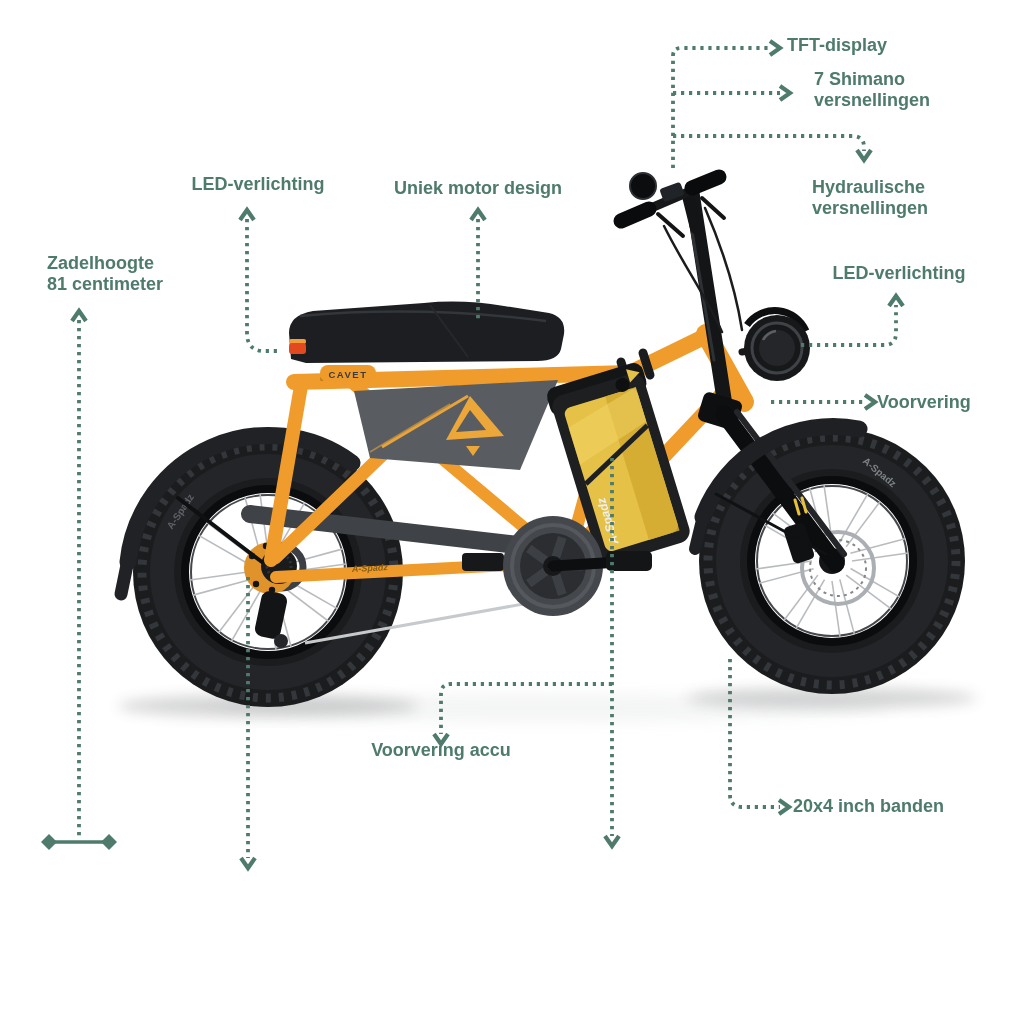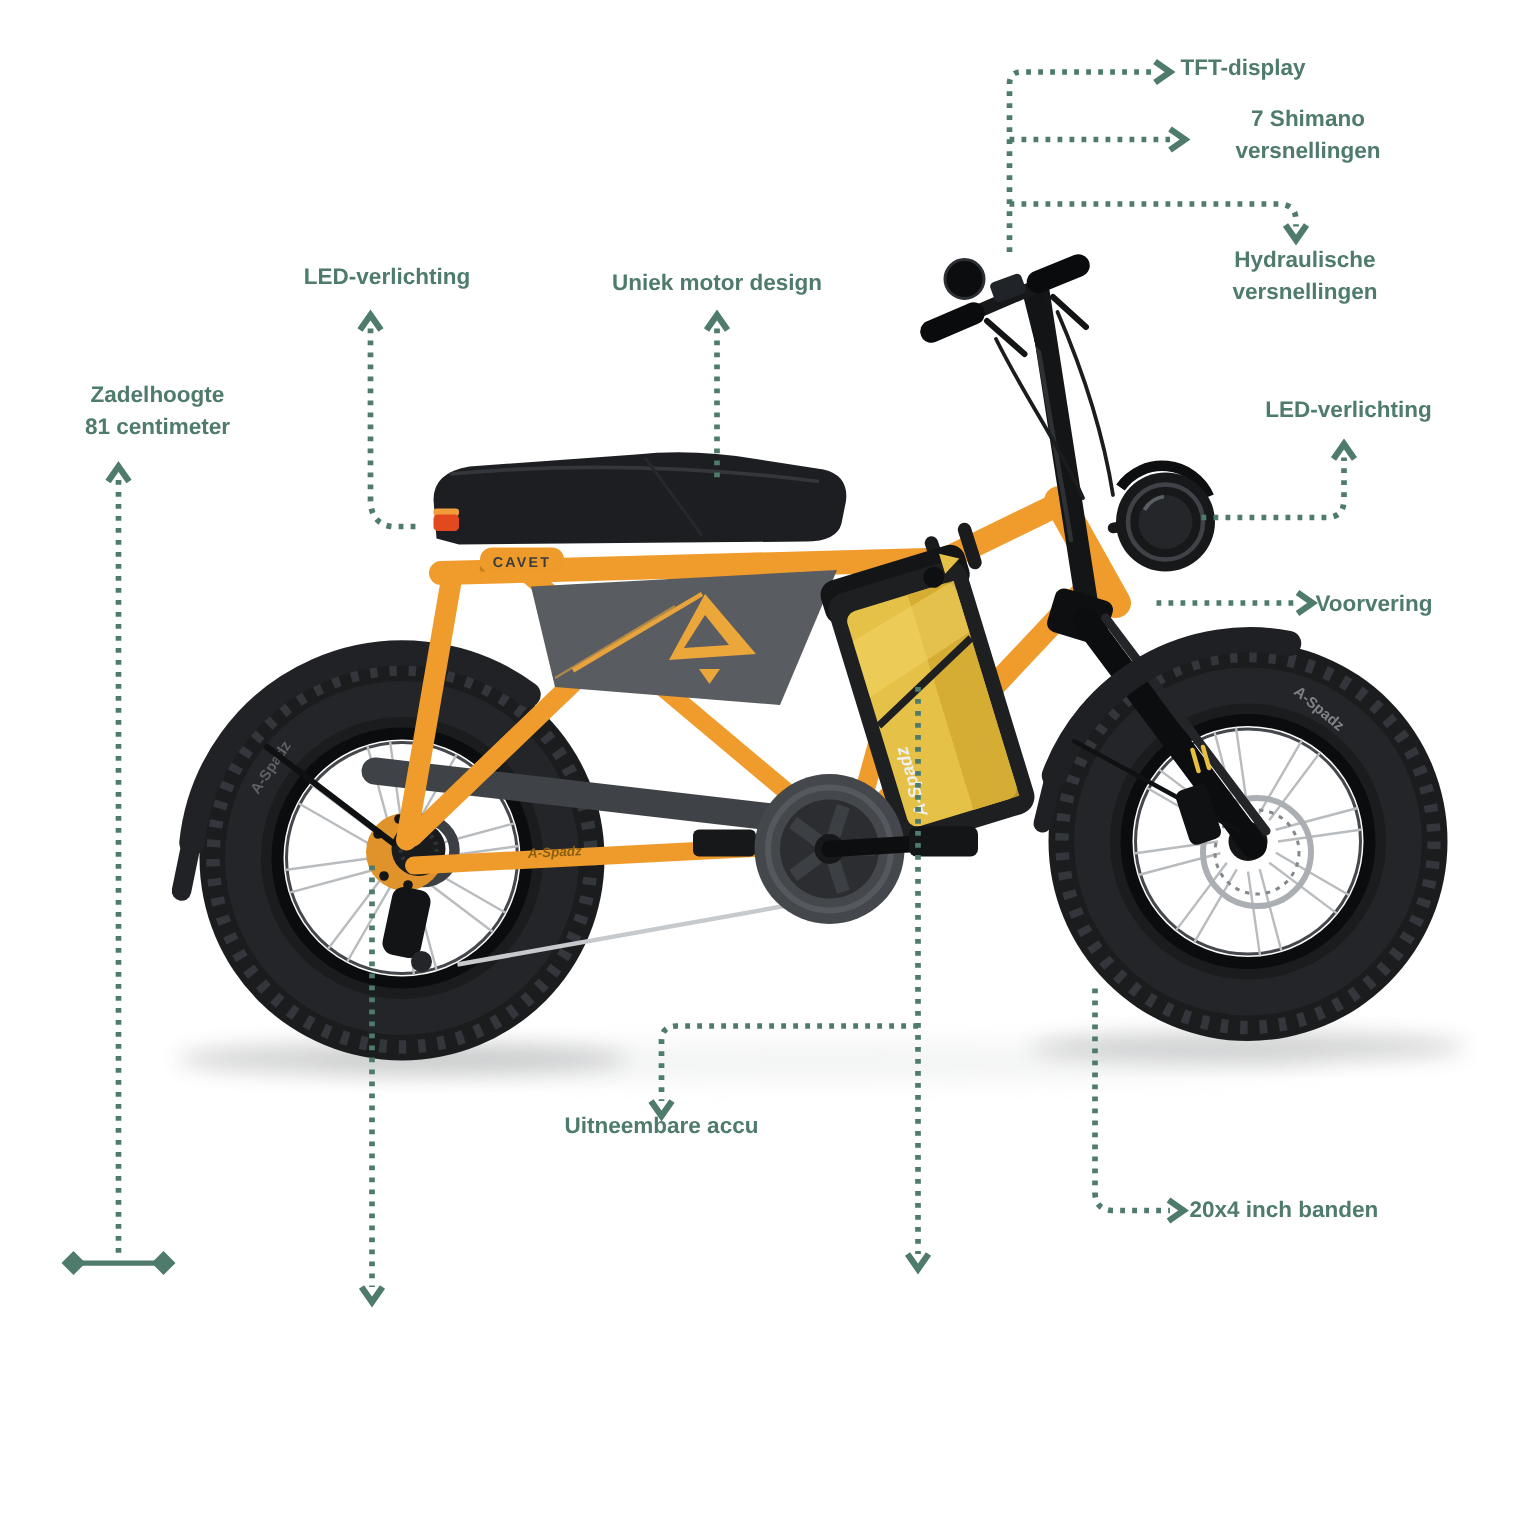--- a/index.html
+++ b/index.html
@@ -1,21 +1,21 @@
 <!DOCTYPE html>
 <html><head>
 <meta charset="utf-8">
 <style>
   html,body{margin:0;padding:0;background:#fff;}
   .stage{position:relative;width:1024px;height:1024px;background:#ffffff;overflow:hidden;
          font-family:"Liberation Sans",sans-serif;}
   #scene{position:absolute;left:0;top:0;width:1024px;height:1024px;}
-  .label{position:absolute;font-weight:700;font-size:15px;line-height:21px;
+  .label{position:absolute;font-weight:700;font-size:18px;line-height:21px;
          color:#4e7b6b;white-space:nowrap;}
-  .label.center{transform:translateX(-50%);text-align:center;}
+  .label.center{transform:translateX(-50%);text-align:left;}
 </style>
 </head>
 <body>
 
 <div class="stage">
 
 <svg id="scene" viewBox="0 0 1024 1024" xmlns="http://www.w3.org/2000/svg">
   <defs>
     <filter id="blur8" x="-50%" y="-50%" width="200%" height="200%">
           <feGaussianBlur stdDeviation="7"></feGaussianBlur>
@@ -260,22 +260,22 @@
   <div>Zadelhoogte</div>
   <div>81 centimeter</div>
 </div>
 <div class="label center" style="left:258px;top:174px">LED-verlichting</div>
 <div class="label center" style="left:478px;top:178px">Uniek motor design</div>
 <div class="label" style="left:787px;top:35px">TFT-display</div>
 <div class="label center" style="left:872px;top:69px">
   <div>7 Shimano</div>
   <div>versnellingen</div>
 </div>
-<div class="label center" style="left:870px;top:163px">
+<div class="label center" style="left:870px;top:177px">
   <div>Hydraulische</div>
   <div>versnellingen</div>
 </div>
 <div class="label center" style="left:899px;top:263px">LED-verlichting</div>
 <div class="label" style="left:877px;top:392px">Voorvering</div>
 <div class="label" style="left:793px;top:796px">20x4 inch banden</div>
-<div class="label center" style="left:441px;top:740px">Uitneembare accu</div>
+<div class="label center" style="left:441px;top:740px">Voorvering accu</div>
 
 </div>
 
 </body></html>

